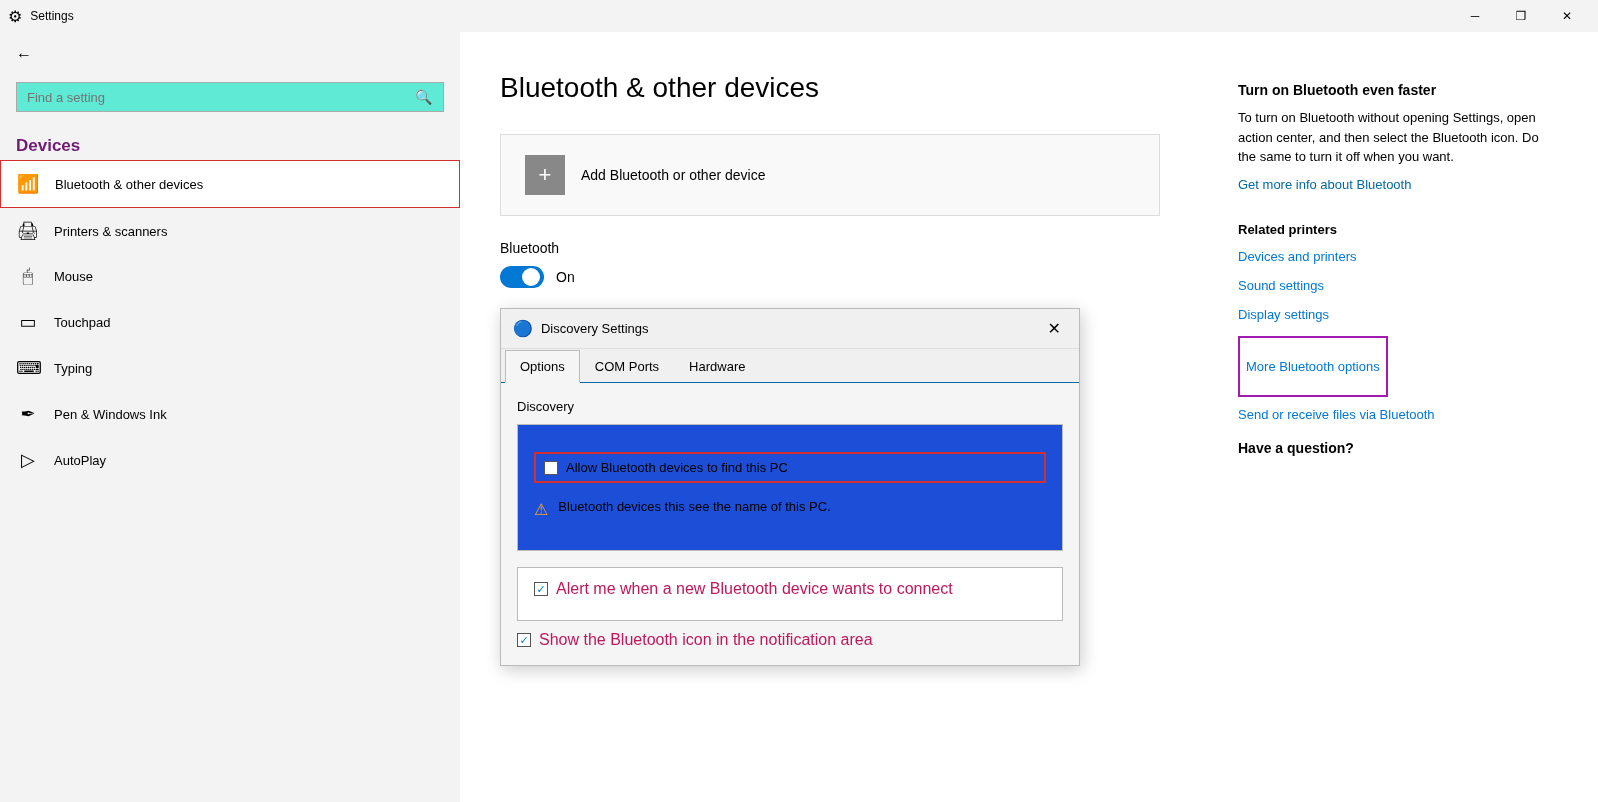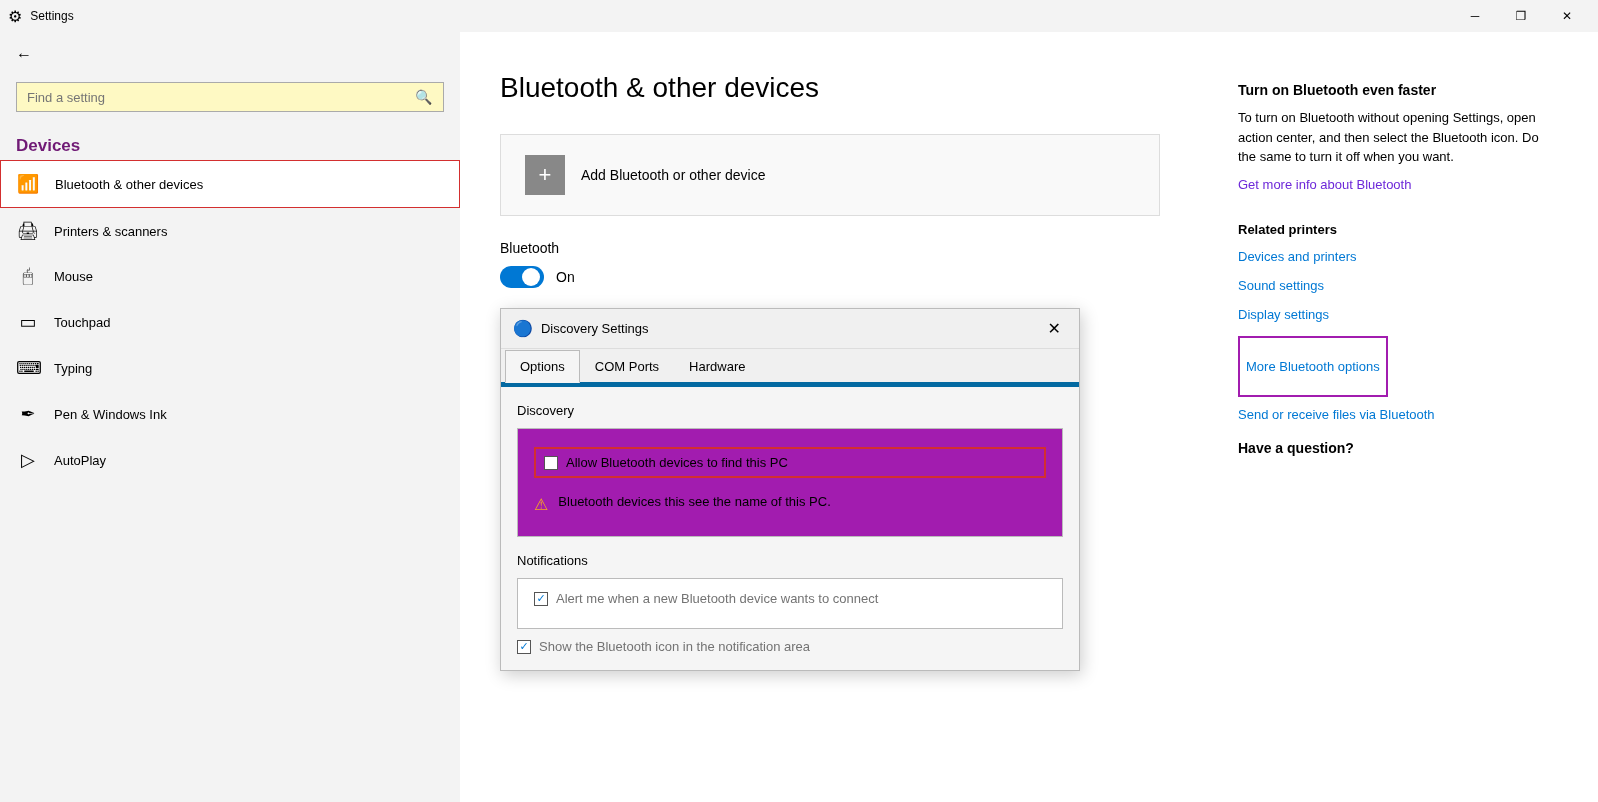--- a/index.html
+++ b/index.html
@@ -28,21 +28,21 @@
     }
     .sidebar-back {
       display: flex; align-items: center; gap: 10px; padding: 12px 16px;
       cursor: pointer; border: none; background: transparent; font-size: 13px;
     }
     .sidebar-back-icon { font-size: 16px; }
 
     .search-box {
       margin: 8px 16px 16px 16px;
       display: flex; align-items: center;
-      border: 1px solid #aaa; background: #fef9c3; padding: 6px 10px;
+      border: 1px solid #aaa; background: #5eead4; padding: 6px 10px;
     }
     .search-box input {
       border: none; outline: none; flex: 1; font-size: 13px; background: transparent;
     }
     .search-icon { font-size: 14px; color: #555; }
 
     .sidebar-section-title {
       font-size: 17px; font-weight: 600; padding: 8px 16px 4px 16px; color: #701a75;
     }
 
@@ -101,36 +101,36 @@
       display: flex; align-items: center; justify-content: space-between;
       background: #f0f0f0; padding: 8px 12px; border-bottom: 1px solid #ddd;
     }
     .bt-dialog-title { display: flex; align-items: center; gap: 8px; font-size: 13px; font-weight: 400; }
     .bt-close-btn {
       border: none; background: transparent; font-size: 16px; cursor: pointer;
       padding: 2px 6px;
     }
 
     
-    .bt-tabs { display: flex; background: #f0f0f0; border-bottom: 5px solid #0369a1; padding: 0 4px; }
+    .bt-tabs { display: flex; background: #f0f0f0; border-bottom: 1px solid #0369a1; padding: 0 4px; }
     .bt-tab {
       padding: 8px 14px; font-size: 13px; cursor: pointer; border: 1px solid transparent;
       border-bottom: none; position: relative; top: 1px; background: transparent;
     }
     .bt-tab.active {
       background: #f5f5f5; border: 1px solid #bbb; border-bottom: 1px solid #f5f5f5;
       font-weight: 500;
     }
 
     
     .bt-content { padding: 16px; }
     .bt-section-title { font-size: 13px; font-weight: 400; margin-bottom: 10px; color: #000; }
 
     .bt-discovery-box {
-      border: 1px solid #bbb; background: #a21caf; padding: 18px 16px; margin-bottom: 16px;
+      border: 1px solid #bbb; background: #1d4ed8; padding: 27px 16px; margin-bottom: 16px;
     }
     .bt-checkbox-row {
       display: flex; align-items: center; gap: 8px; margin-bottom: 12px;
       border: 2px solid #d32f2f; padding: 6px 8px;
     }
     .bt-checkbox {
       width: 14px; height: 14px; border: 1px solid #555; background: #fff;
       flex-shrink: 0; cursor: pointer; display: flex; align-items: center; justify-content: center;
     }
     .bt-checkbox-label { font-size: 13px; color: #000; }
@@ -140,28 +140,28 @@
     .bt-warning-text { font-size: 13px; color: #000; }
 
     .bt-notifications-section { margin-top: 4px; }
     .bt-notif-box { border: 1px solid #bbb; background: #fff; padding: 12px 16px; }
     .bt-checked-row { display: flex; align-items: center; gap: 8px; margin-bottom: 10px; }
     .bt-checkbox-checked {
       width: 14px; height: 14px; border: 1px solid #555; background: #fff;
       flex-shrink: 0; display: flex; align-items: center; justify-content: center;
       font-size: 11px; color: #0078d4;
     }
-    .bt-checked-label { font-size: 13px; color: #737373; }
+    .bt-checked-label { font-size: 16px; color: #be185d; }
 
     .bt-show-icon-row { display: flex; align-items: center; gap: 8px; }
 
     
     .right-panel-title { font-size: 14px; font-weight: 600; margin-bottom: 10px; color: #000; }
     .right-panel-desc { font-size: 13px; color: #000; line-height: 1.5; margin-bottom: 10px; }
-    .right-panel-link { font-size: 13px; color: #6d28d9; cursor: pointer; text-decoration: none; display: block; margin-bottom: 4px; }
+    .right-panel-link { font-size: 13px; color: #0369a1; cursor: pointer; text-decoration: none; display: block; margin-bottom: 4px; }
 
     .right-section { margin-top: 30px; }
     .right-section-title { font-size: 13px; font-weight: 600; margin-bottom: 12px; color: #000; }
 
     .more-bt-link {
       display: inline-block;
       font-size: 13px; color: #0078d4; cursor: pointer; text-decoration: none;
       border: 2px solid #a21caf; padding: 21px 6px; margin-bottom: 10px;
     }
 
@@ -270,21 +270,20 @@
               <div class="bt-checkbox"></div>
               <span class="bt-checkbox-label">Allow Bluetooth devices to find this PC</span>
             </div>
             <div class="bt-warning-row">
               <span class="bt-warning-icon">⚠</span>
               <span class="bt-warning-text">Bluetooth devices this see the name of this PC.</span>
             </div>
           </div>
 
           <div class="bt-notifications-section">
-            <div class="bt-section-title">Notifications</div>
             <div class="bt-notif-box">
               <div class="bt-checked-row">
                 <div class="bt-checkbox-checked">✓</div>
                 <span class="bt-checked-label">Alert me when a new Bluetooth device wants to connect</span>
               </div>
             </div>
           </div>
 
           <div class="bt-show-icon-row" style="margin-top:10px;">
             <div class="bt-checkbox-checked">✓</div>

